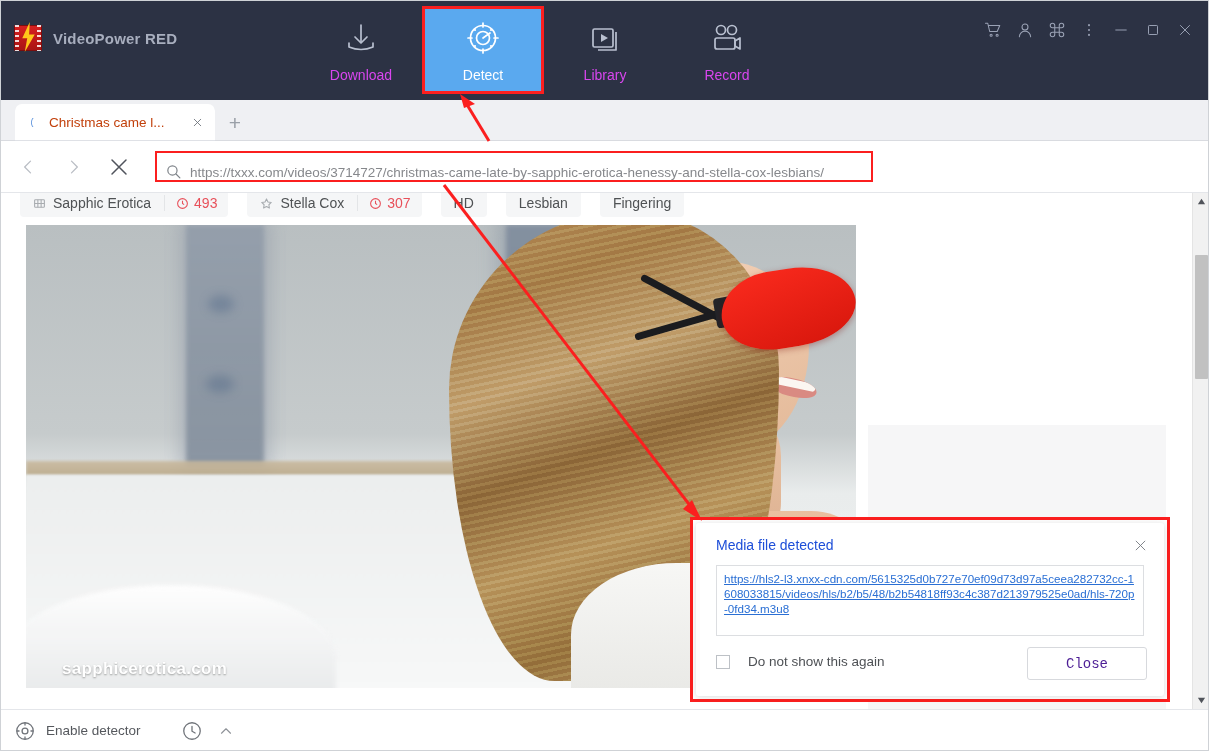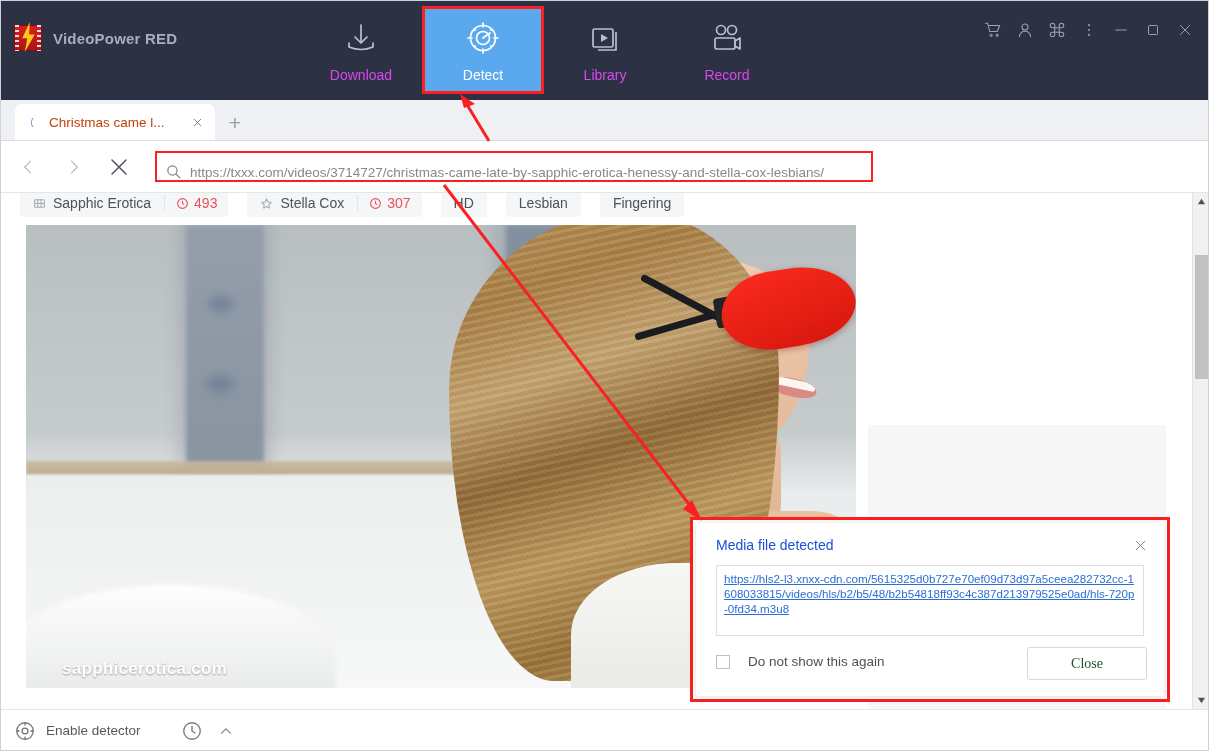--- a/index.html
+++ b/index.html
@@ -309,22 +309,22 @@
     display: block;
   }
   .dlg-checkrow {
     position:absolute; left: 20px; top: 131px; display: flex; align-items: center; gap: 18px;
   }
   .cbox { width: 14px; height: 14px; border: 1px solid #bdc1c6; background:#fff; cursor:pointer; }
   .cbox-label { font-size: 13.5px; color: #4e5155; }
   .dlg-btn {
     position:absolute; right: 17px; top: 124px; width: 120px; height: 33px;
     border: 1px solid #d7d9dd; background: #fff; border-radius: 3px;
-    font-size: 14px; color: #14532d; cursor: pointer;
-    font-family: Liberation Serif, serif;
+    font-size: 14px; color: #4c1d95; cursor: pointer;
+    font-family: Liberation Mono, monospace;
   }
 
   
   .statusbar {
     position: absolute; left: 0; bottom: 0; width: 1209px; height: 42px;
     background: #ffffff; border-top: 1px solid #e4e6ea;
     display: flex; align-items: center;
   }
   .sb-item { display: flex; align-items: center; gap: 10px; cursor: pointer; }
   .sb-item.detector { margin-left: 14px; }

